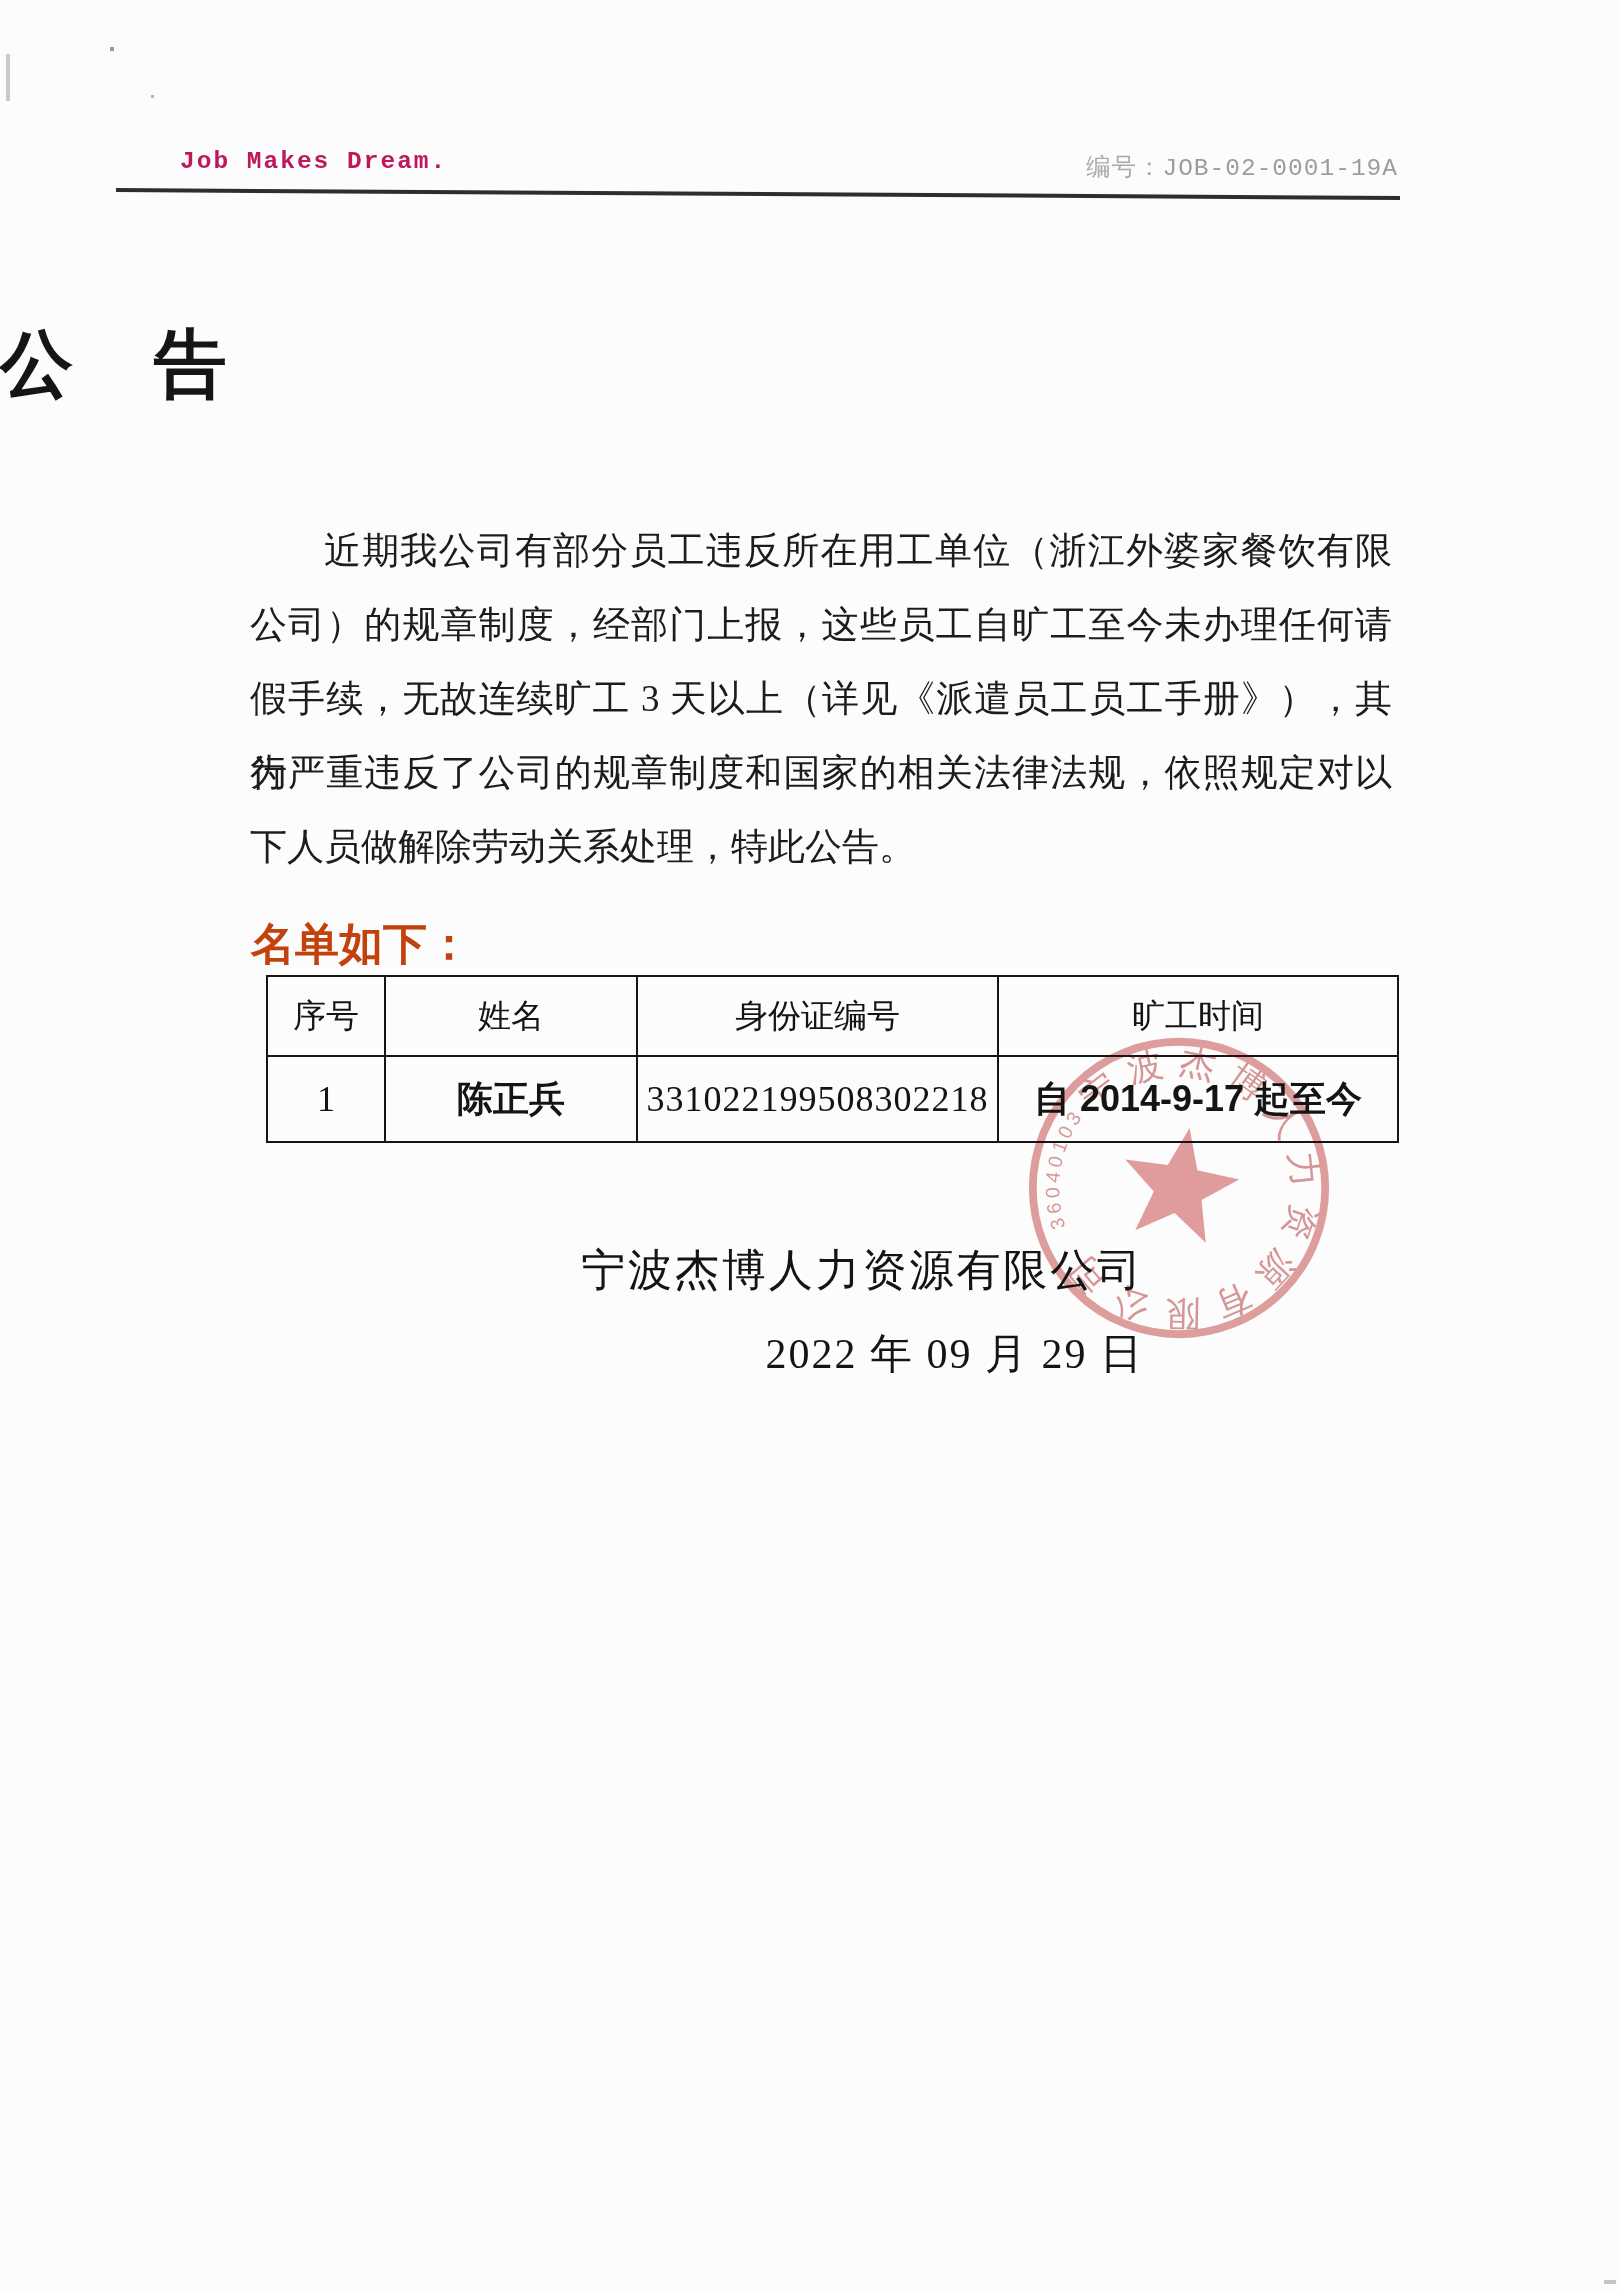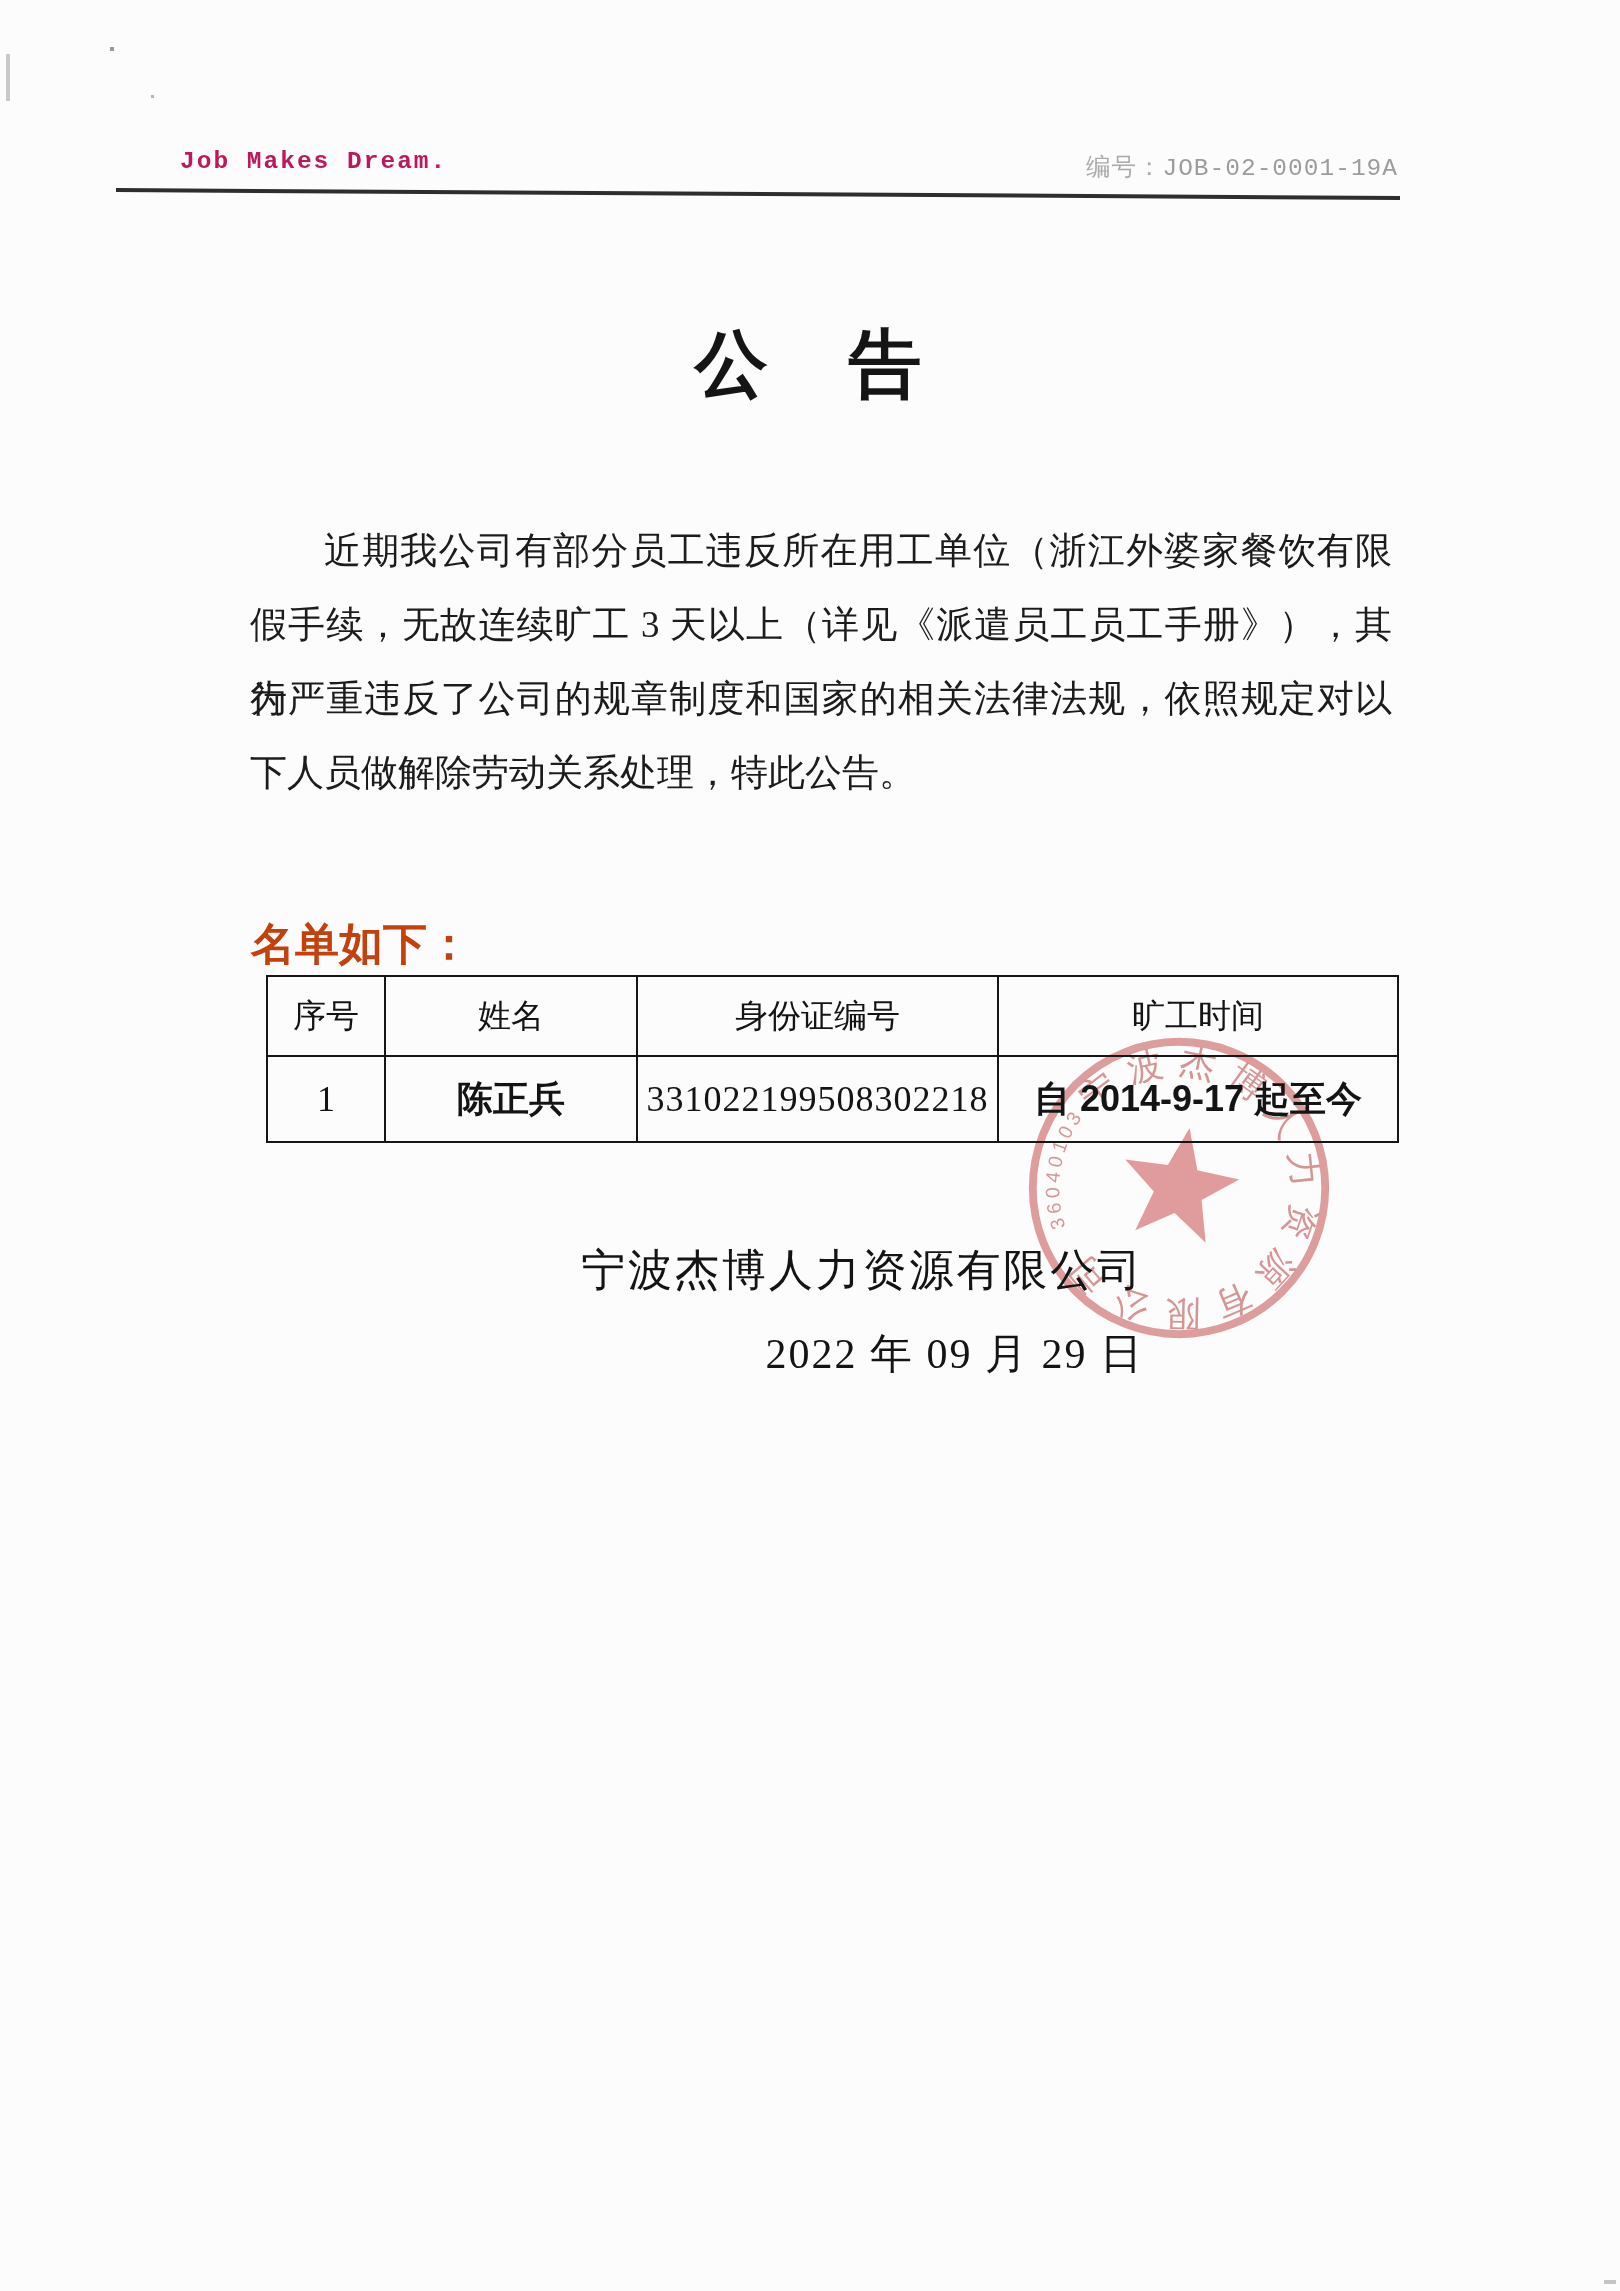--- a/index.html
+++ b/index.html
@@ -18,21 +18,21 @@
     top:150px;right:222px;font-size:24.5px;color:#9c9c9c;letter-spacing:1px;
     font-family:"Liberation Mono", monospace;
   }
   .docno .lbl{font-family:"Liberation Serif", serif;color:#aaaaaa;font-weight:normal;}
   .rule{
     left:116px;top:192px;width:1284px;height:3.9px;background:#2e2e2e;
     transform:rotate(0.35deg);
   }
   
   .title{
-    left:0;top:316px;width:1620px;text-align:center;
+    left:0;top:316px;width:1620px;text-align:left;
     font-size:73px;font-weight:bold;color:#151515;letter-spacing:3.9px;
   }
   
   .para{
     left:250px;top:514px;width:1142px;z-index:2;
     font-size:37px;line-height:74px;color:#1c1c1c;
   }
   .ln{height:74px;text-align:justify;text-align-last:justify;}
   .ln.indent{text-indent:74px;}
   .ln.last{text-align:left;text-align-last:left;}
@@ -75,20 +75,21 @@
 <div class="abs slogan">Job Makes Dream.</div>
 <div class="abs docno">
   <span class="lbl">编号：</span><span>JOB-02-0001-19A</span>
 </div>
 <div class="abs rule"></div>
 
 <div class="abs title">公　告</div>
 
 <div class="abs para">
   <div class="ln indent">近期我公司有部分员工违反所在用工单位（浙江外婆家餐饮有限</div>
+  <div class="ln">公司）的规章制度，经部门上报，这些员工自旷工至今未办理任何请</div>
   <div class="ln">假手续，无故连续旷工 3 天以上（详见《派遣员工员工手册》），其行</div>
   <div class="ln">为严重违反了公司的规章制度和国家的相关法律法规，依照规定对以</div>
   <div class="ln last">下人员做解除劳动关系处理，特此公告。</div>
 </div>
 
 <div class="abs list-label">名单如下：</div>
 
 <table class="roster">
   <colgroup>
     <col style="width:118px">

